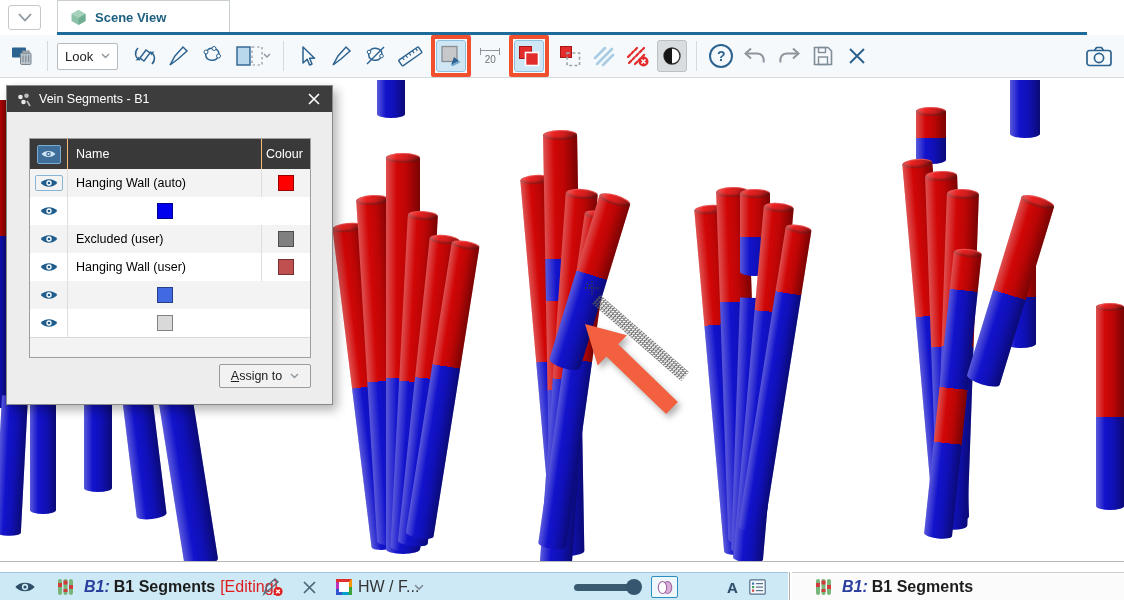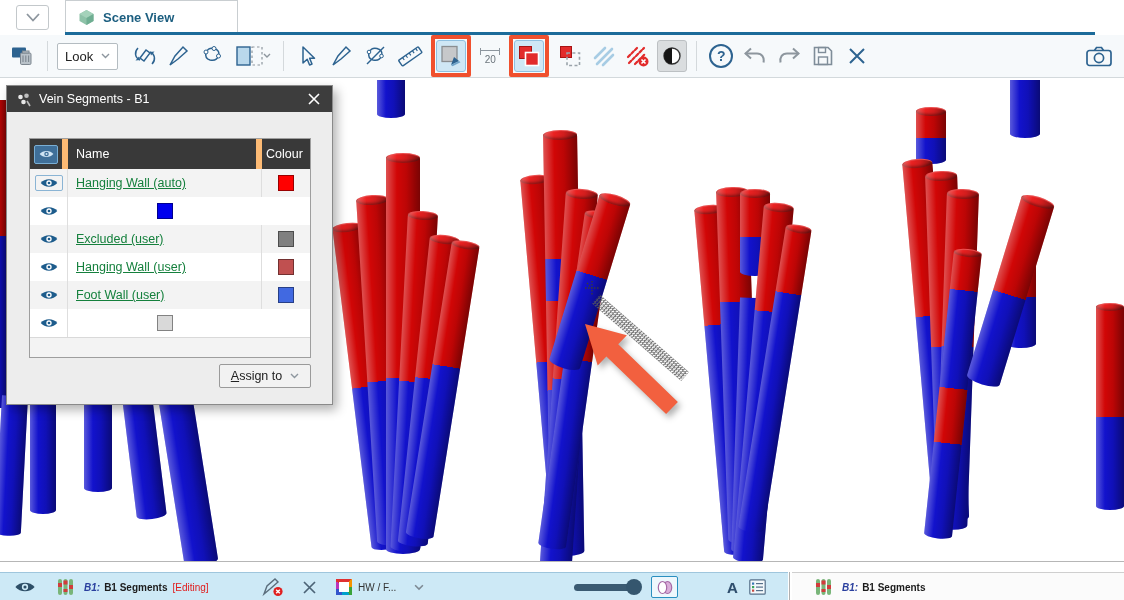--- a/index.html
+++ b/index.html
@@ -3,21 +3,21 @@
 <meta charset="utf-8">
 <style>
   html,body{margin:0;padding:0;background:#e8e8e8;}
   *{box-sizing:border-box;}
   .app{position:relative;width:1124px;height:600px;background:#fff;overflow:hidden;
        font-family:"Liberation Sans",sans-serif;color:#222;
        --ink:#2d6390;--gray:#8d969e;--red:#e22b2b;--hl:#f0502e;}
   svg{display:block;}
 
   
-  .tabbar{position:absolute;left:0;top:0;width:1087px;height:35px;background:#fff;margin-left:8px;}
+  .tabbar{position:absolute;left:0;top:0;width:1087px;height:35px;background:#fff;}
   .tab-underline{position:absolute;left:57px;top:32px;right:0;height:3px;background:#1c6b9a;}
   .chev-btn{position:absolute;left:8px;top:5px;width:33px;height:25px;border:1px solid #c3c8cb;border-radius:3px;
             background:#fff;display:flex;align-items:center;justify-content:center;}
   .tab{position:absolute;left:57px;top:0;width:173px;height:33px;border:1px solid #c9ced1;border-bottom:none;
        background:#fff;display:flex;align-items:center;gap:8px;padding:0 12px;}
   .tab-label{font-size:13px;font-weight:bold;color:#1d5f80;}
 
   
   .toolbar{position:absolute;left:0;top:35px;width:1124px;height:43px;background:#f6f9fb;
            border-bottom:1px solid #d3d9dc;display:flex;align-items:center;padding:0 8px;gap:4px;}
@@ -51,43 +51,43 @@
 
   
   .panel{position:absolute;left:6px;top:85px;width:327px;height:320px;background:#ededed;border:1px solid #8a8a8a;
          box-shadow:4px 5px 10px rgba(0,0,0,.30);z-index:10;}
   .ptitle{height:26px;background:#3d3d3d;display:flex;align-items:center;gap:8px;padding:0 9px;}
   .ptitle-label{flex:1;color:#fff;font-size:12.5px;}
   .pclose{width:18px;height:18px;display:flex;align-items:center;justify-content:center;}
   .ptable{position:absolute;left:22px;top:52px;width:282px;border:1px solid #9e9e9e;background:#fff;}
   .thead{display:grid;grid-template-columns:38px 194px 48px;height:30px;background:#393939;color:#fff;
          font-size:12.5px;align-items:center;}
-  .thead .hc{display:flex;align-items:center;height:100%;padding:0 8px;border-right:6px solid #fdba74;}
+  .thead .hc{display:flex;align-items:center;height:100%;padding:0 8px;border-right:1px solid #fdba74;}
   .thead .hc:last-child{border-right:none;padding:0 4px;}
   .eyebox{width:24px;height:19px;margin:0 auto;border:1px solid #79aed4;background:#3f6f99;border-radius:2px;
           display:flex;align-items:center;justify-content:center;}
-  .trow{display:grid;grid-template-columns:38px 194px 48px;height:28px;align-items:center;font-size:12.5px;color:#15803d;text-decoration:underline;}
+  .trow{display:grid;grid-template-columns:38px 194px 48px;height:28px;align-items:center;font-size:12.5px;color:#000000;}
   .trow.odd{background:#f3f3f3;}
   .trow .ec{display:flex;align-items:center;justify-content:center;border-right:1px solid #dedede;height:100%;}
   .trow .nc{padding:0 8px;border-right:1px solid #dedede;height:100%;display:flex;align-items:center;}
   .trow .cc{display:flex;align-items:center;justify-content:center;height:100%;}
   .trow.empty{height:20px;background:#f3f3f3;border-top:1px solid #d9d9d9;}
   .focusbox{border:1px solid #8ab4d4;border-radius:2px;padding:1px 4px;display:flex;align-items:center;}
   .swatch{width:16px;height:16px;border:1px solid rgba(0,0,0,.40);}
   .assign{position:absolute;left:212px;top:278px;width:92px;height:24px;background:#f2f2f2;border:1px solid #9a9a9a;
           border-radius:2px;display:flex;align-items:center;justify-content:center;gap:8px;font-size:12.5px;color:#222;}
   .assign .lbl::first-letter{text-decoration:underline;}
 
   
   .statusbar{position:absolute;left:0;top:572px;width:1124px;height:28px;z-index:5;}
   .sb-left{position:absolute;left:0;top:0;width:788px;height:28px;background:#cde9f6;border-top:1px solid #9fc6dd;}
   .sb-right{position:absolute;left:792px;top:0;width:332px;height:28px;background:#fbfbfb;border-top:1px solid #cfcfcf;}
   .sb-vsep{position:absolute;left:789px;top:0;width:1px;height:28px;background:#b0b0b0;}
   .sbi{position:absolute;top:0;height:28px;display:flex;align-items:center;}
-  .sb-text{font-size:10px;white-space:nowrap;}
+  .sb-text{font-size:16px;white-space:nowrap;}
   .obj-prefix{font-style:italic;font-weight:bold;color:#2a3f9e;margin-right:4px;}
   .obj-name{font-weight:bold;color:#1c1c1c;}
   .editing{color:#e01b1b;margin-left:5px;}
   .swirl{width:16px;height:16px;background:conic-gradient(#e03030 0 12%,#f59300 12% 25%,#3aa33a 25% 40%,#00a0cc 40% 55%,#3355cc 55% 70%,#bb33bb 70% 85%,#e03030 85% 100%);
          display:flex;align-items:center;justify-content:center;}
   .swirl .inner{width:10px;height:10px;background:#fff;}
   .slider-track{width:62px;height:7px;border-radius:4px;background:#3a5a72;}
   .slider-handle{width:16px;height:16px;border-radius:50%;background:#35566e;margin-left:-10px;}
   .toggle-disks{width:27px;height:22px;border:1.5px solid #2a8fc0;border-radius:2px;background:#eef7fc;
                 display:flex;align-items:center;justify-content:center;}
@@ -499,21 +499,20 @@
           <div class="trow odd">
             <div class="ec">
               <span>
                 <svg width="18" height="12" viewBox="0 0 24 16">
                   <path d="M1 8 C6 1.5 18 1.5 23 8 C18 14.5 6 14.5 1 8 Z" fill="#1d5c8c"></path>
                   <circle cx="12" cy="8" r="3.6" fill="#fff"></circle>
                   <circle cx="12" cy="8" r="1.8" fill="#1d5c8c"></circle>
                 </svg>
               </span>
             </div>
-            <div class="nc">Foot Wall (user)</div>
             <div class="cc">
               <span class="swatch" style="background:#4169e1"></span>
             </div>
           </div>
           <div class="trow">
             <div class="ec">
               <span>
                 <svg width="18" height="12" viewBox="0 0 24 16">
                   <path d="M1 8 C6 1.5 18 1.5 23 8 C18 14.5 6 14.5 1 8 Z" fill="#1d5c8c"></path>
                   <circle cx="12" cy="8" r="3.6" fill="#fff"></circle>

